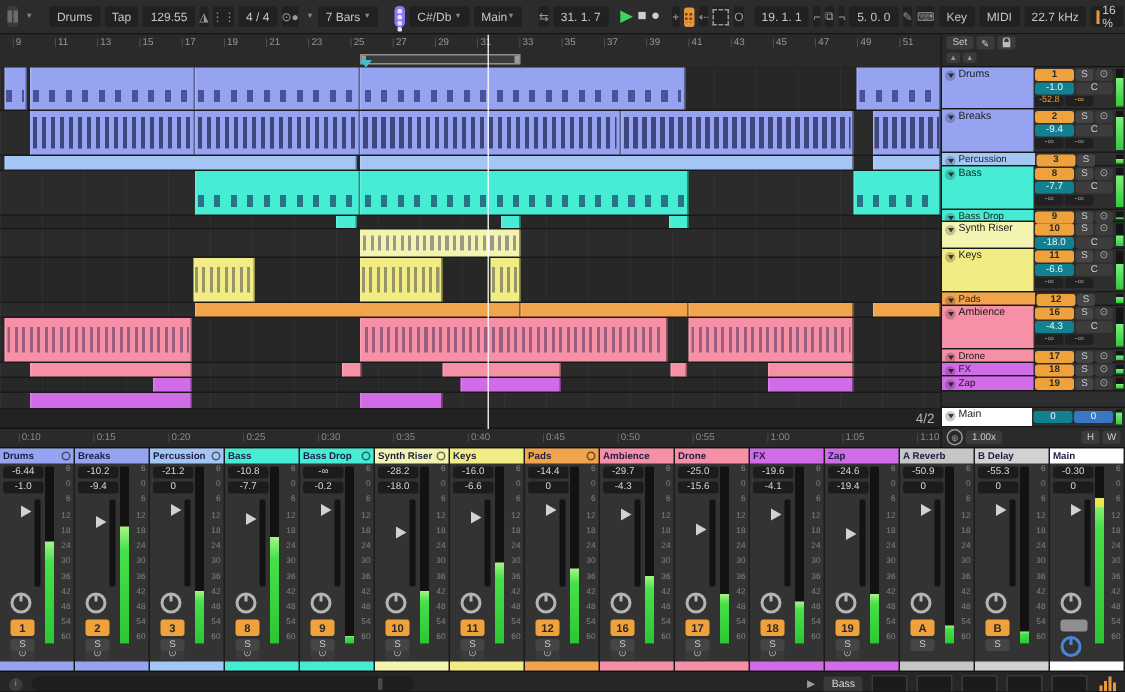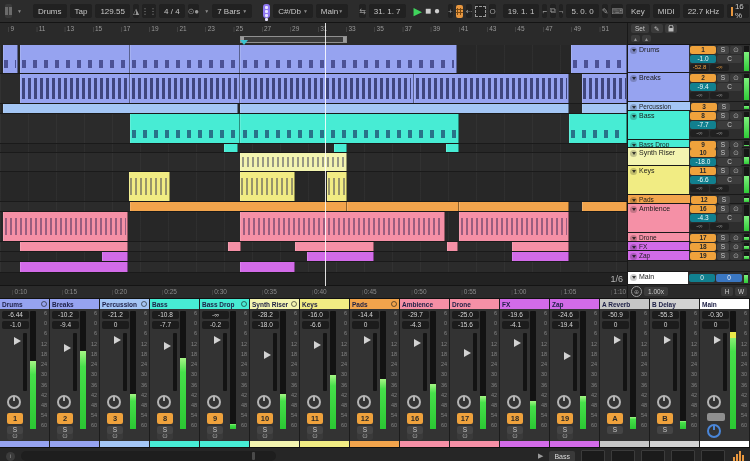--- a/index.html
+++ b/index.html
@@ -310,21 +310,21 @@
           <div class="lane" style="height: 9px;">
             <div class="clip" style="left: 16.2%; width: 4.2%; background: rgb(210, 107, 232);"></div>
             <div class="clip" style="left: 48.9%; width: 10.8%; background: rgb(210, 107, 232);"></div>
             <div class="clip" style="left: 81.7%; width: 9.1%; background: rgb(210, 107, 232);"></div>
           </div>
           <div class="lane alt" style="height: 10px;">
             <div class="clip" style="left: 3.2%; width: 17.2%; background: rgb(210, 107, 232);"></div>
             <div class="clip" style="left: 38.2%; width: 8.8%; background: rgb(210, 107, 232);"></div>
           </div>
         </div>
-      <div id="halflabel">1/6</div>
+      <div id="halflabel">4/2</div>
       <div id="timeruler">
           <span class="tlabel" style="left: 1.91083%;">0:10</span>
           <span class="tlabel" style="left: 9.87261%;">0:15</span>
           <span class="tlabel" style="left: 17.8344%;">0:20</span>
           <span class="tlabel" style="left: 25.7962%;">0:25</span>
           <span class="tlabel" style="left: 33.758%;">0:30</span>
           <span class="tlabel" style="left: 41.7197%;">0:35</span>
           <span class="tlabel" style="left: 49.6815%;">0:40</span>
           <span class="tlabel" style="left: 57.6433%;">0:45</span>
           <span class="tlabel" style="left: 65.6051%;">0:50</span>

